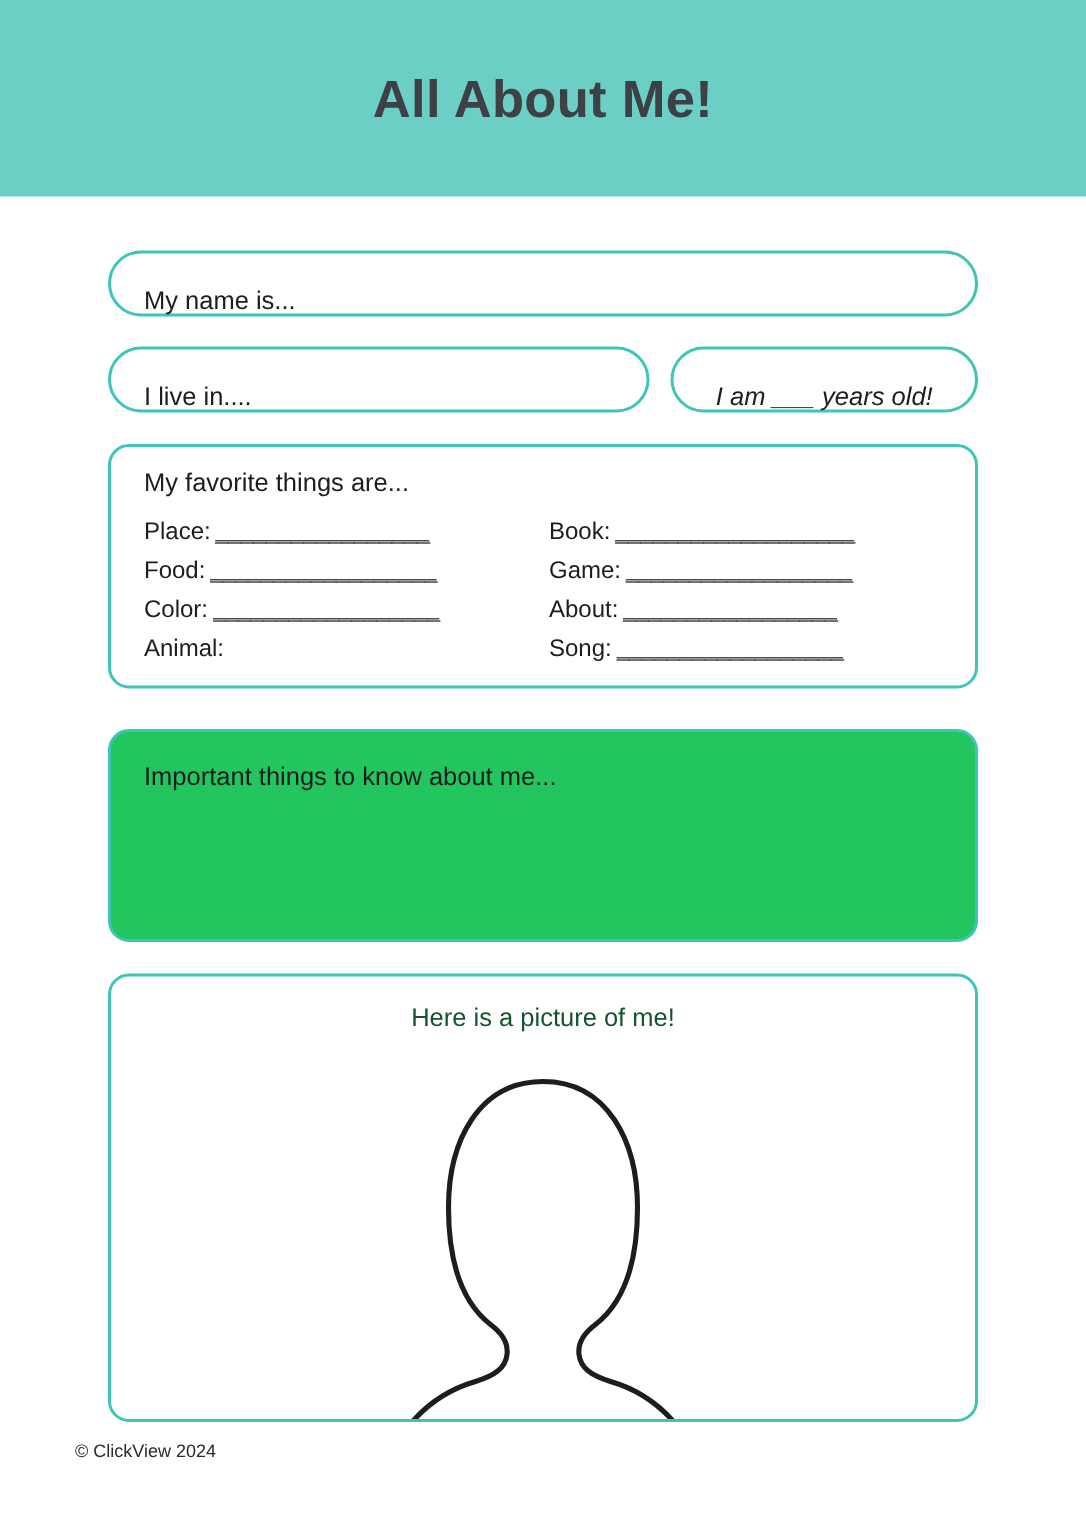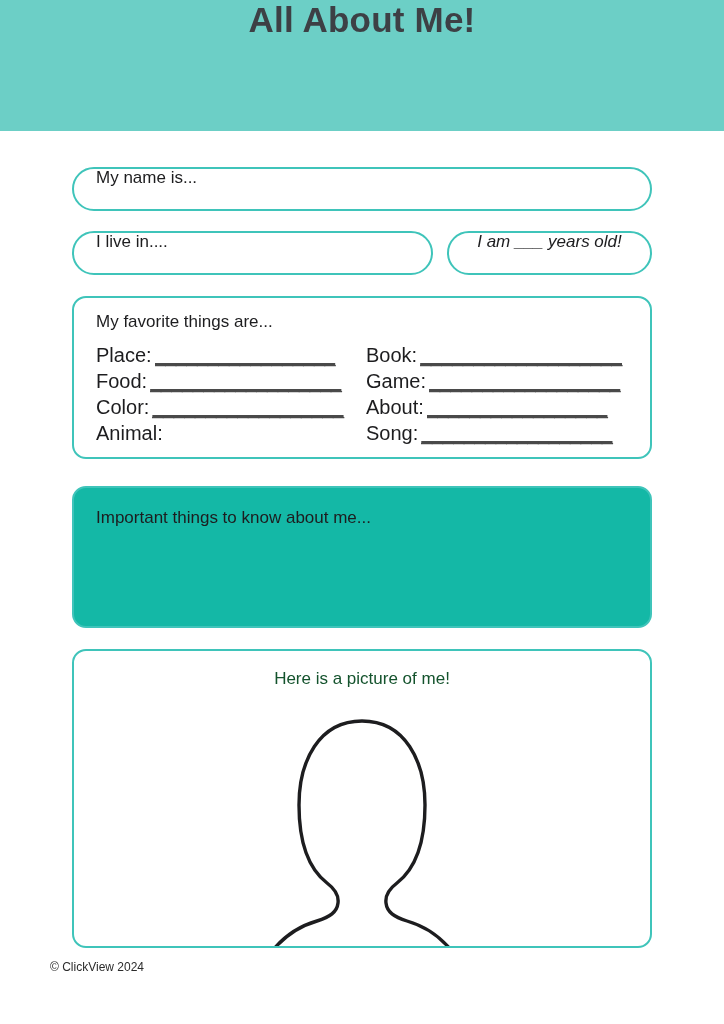--- a/index.html
+++ b/index.html
@@ -17,40 +17,40 @@
 
   
   .banner {
     position: absolute;
     left: 0;
     top: 0;
     width: 724px;
     height: 131px;
     background: #6ccfc6;
     display: flex;
-    align-items: flex-start;
+    align-items: center;
     justify-content: center;
   }
   .banner-title {
     font-size: 35px;
     font-weight: bold;
     color: #3d4045;
     letter-spacing: 0.2px;
     line-height: 1;
     margin-top: 2px;
   }
 
   
   .pill {
     position: absolute;
     box-sizing: border-box;
     background: #ffffff;
     border: 2px solid #3fc4ba;
     display: flex;
-    align-items: flex-start;
+    align-items: flex-end;
   }
   .pill-label {
     font-size: 17px;
     color: #1d1d1f;
     line-height: 1;
   }
 
   #box-name {
     left: 72px;
     top: 167px;
@@ -104,21 +104,21 @@
     top: 44px;
     width: 538px;
     display: grid;
     grid-template-columns: 270px 268px;
     grid-auto-rows: 26px;
   }
   .fav-cell {
     display: flex;
     align-items: center;
     white-space: nowrap;
-    font-size: 20px;
+    font-size: 16px;
     color: #1d1d1f;
     overflow: hidden;
   }
   .fav-key {
     flex: none;
   }
   .fav-line {
     flex: 1 1 auto;
     overflow: hidden;
     color: #4a4a4a;
@@ -128,21 +128,21 @@
   }
 
   
   #card-important {
     position: absolute;
     box-sizing: border-box;
     left: 72px;
     top: 486px;
     width: 580px;
     height: 142px;
-    background: #14b8a6;
+    background: #22c55e;
     border: 2px solid #3fc4ba;
     border-radius: 14px;
   }
   .important-heading {
     position: absolute;
     left: 22px;
     top: 21px;
     font-size: 17px;
     color: #1d1d1f;
     line-height: 1;

